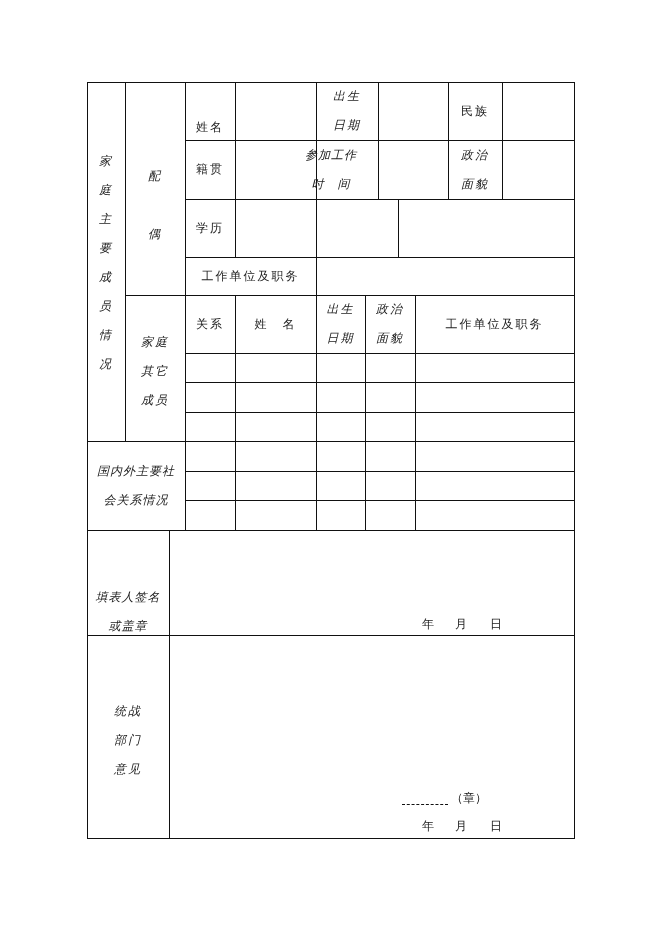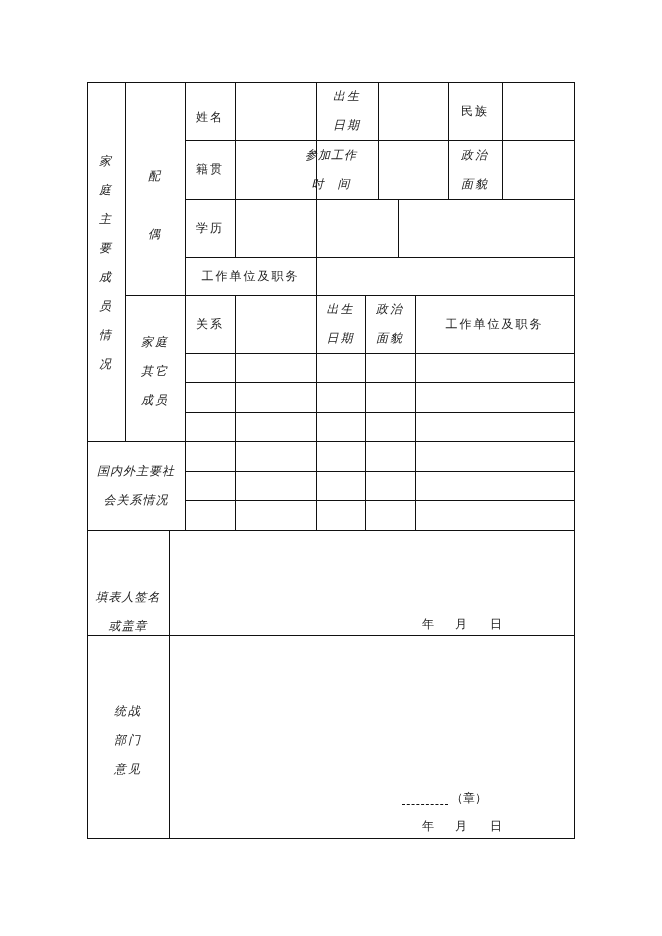--- a/index.html
+++ b/index.html
@@ -60,21 +60,21 @@
     <span>员</span>
     <span>情</span>
     <span>况</span>
   </div>
 
   <div class="cell vert" style="left:125px;top:150px;width:60px;height:110px;line-height:58px;">
     <span>配</span>
     <span>偶</span>
   </div>
 
-  <div class="cell" style="left:185px;top:88px;width:50px;height:58px;">姓名</div>
+  <div class="cell" style="left:185px;top:98px;width:50px;height:58px;">姓名</div>
   <input class="field" style="left: 237px; top: 84px; width: 77px; height: 54px;" value="">
   <div class="cell vert" style="left:316px;top:82px;width:62px;height:58px;">
     <span>出生</span>
     <span>日期</span>
   </div>
   <input class="field" style="left: 380px; top: 84px; width: 66px; height: 54px;" value="">
   <div class="cell" style="left:448px;top:82px;width:54px;height:58px;">民族</div>
   <input class="field" style="left: 504px; top: 84px; width: 68px; height: 54px;" value="">
 
   <div class="cell" style="left:185px;top:140px;width:50px;height:59px;">籍贯</div>
@@ -97,20 +97,21 @@
   <div class="cell" style="left:185px;top:257px;width:131px;height:38px;">工作单位及职务</div>
   <input class="field" style="left: 318px; top: 259px; width: 254px; height: 34px;" value="">
 
   <div class="cell" style="left:185px;top:295px;width:50px;height:58px;">关系</div>
 
   <div class="cell vert" style="left:125px;top:300px;width:60px;height:142px;">
     <span>家庭</span>
     <span>其它</span>
     <span>成员</span>
   </div>
+  <div class="cell" style="left:235px;top:295px;width:81px;height:58px;">姓　名</div>
   <div class="cell vert" style="left:316px;top:295px;width:49px;height:58px;">
     <span>出生</span>
     <span>日期</span>
   </div>
   <div class="cell vert" style="left:365px;top:295px;width:50px;height:58px;">
     <span>政治</span>
     <span>面貌</span>
   </div>
   <div class="cell" style="left:415px;top:295px;width:159px;height:58px;">工作单位及职务</div>
 

